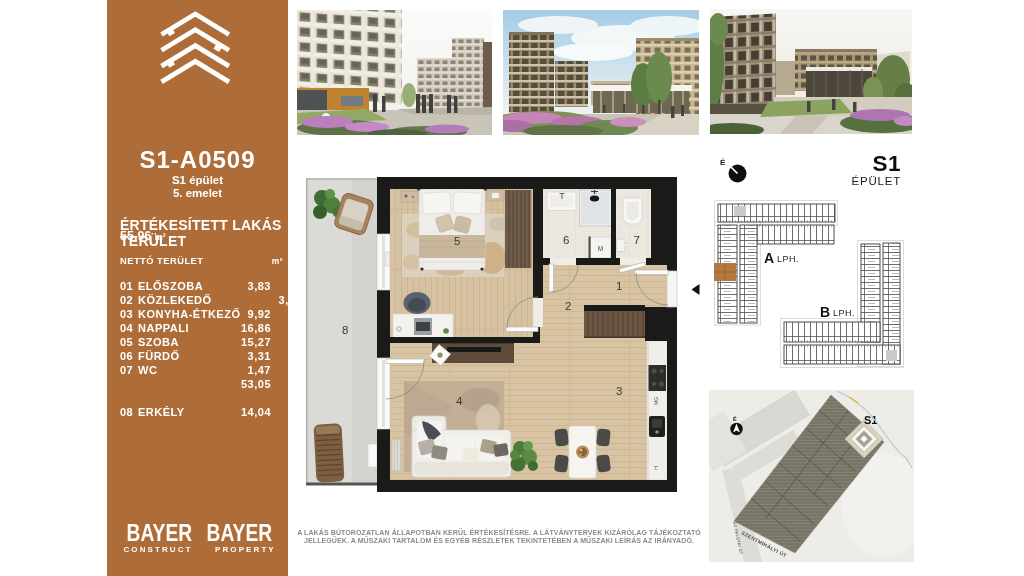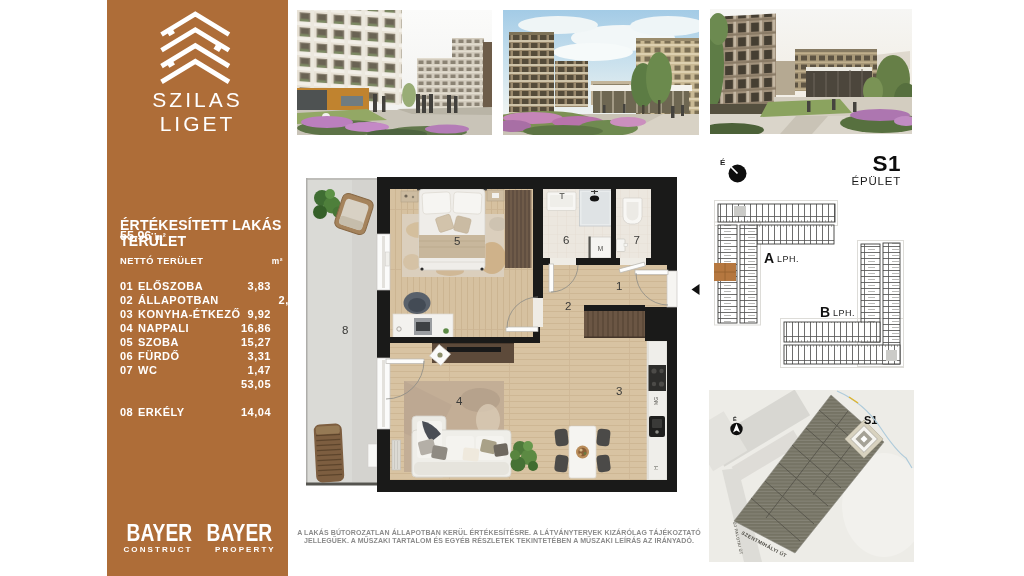--- a/index.html
+++ b/index.html
@@ -27,39 +27,40 @@
     <path d="M21.5 58.1 L55.3 37.6 L89 58.1"></path>
     <path d="M21.5 73.9 L55.3 53.4 L89 73.9"></path>
   </g>
   <g fill="#ffffff" stroke="none">
     <rect x="27.5" y="21.5" width="6.5" height="5.5" transform="rotate(-31 30.7 24.2)"></rect>
     <rect x="74.5" y="37.3" width="6.5" height="5.5" transform="rotate(31 77.7 40)"></rect>
     <rect x="27.5" y="53.1" width="6.5" height="5.5" transform="rotate(-31 30.7 55.8)"></rect>
   </g>
 </svg>
 
-<div class="sid sb-center" style="top:88px;font-size:21px;letter-spacing:3px;font-weight:normal;">SZILAS<br>LIGET</div>
-
-
+
+<div class="sid sb-center" style="top:146px;font-size:24px;font-weight:bold;letter-spacing:1px;">S1-A0509</div>
+
+<div class="sid sb-center" style="top:174px;font-size:11.5px;font-weight:bold;line-height:13px;">S1 épület<br>5. emelet</div>
 
 <div class="sid" style="top:217px;left:120px;width:164px;font-size:14px;font-weight:bold;letter-spacing:0.25px;">ÉRTÉKESÍTETT LAKÁS TERÜLET</div>
 
 <div class="sid" style="top:229px;left:120px;width:164px;font-size:12.5px;font-weight:bold;">55,96 <span style="font-size:9px;">m²</span></div>
 
 <div class="sid" style="top:256px;left:120px;width:164px;font-size:9.3px;font-weight:bold;letter-spacing:0.5px;">NETTÓ TERÜLET<span style="position:absolute;right:1px;font-size:8.4px;">m²</span></div>
 
 <div class="tbl-row" style="top:280px;">
       <span class="tbl-num">01</span>
       <span class="tbl-lab">ELŐSZOBA</span>
       <span class="tbl-val">3,83</span>
     </div>
 <div class="tbl-row" style="top:294px;padding-left:31px;">
       <span class="tbl-num">02</span>
-      <span class="tbl-lab">ÁLLAPOTBAN</span>
-      <span class="tbl-val">2,82</span>
+      <span class="tbl-lab">KÖZLEKEDŐ</span>
+      <span class="tbl-val">3,93</span>
     </div>
 <div class="tbl-row" style="top:308px;">
       <span class="tbl-num">03</span>
       <span class="tbl-lab">KONYHA-ÉTKEZŐ</span>
       <span class="tbl-val">9,92</span>
     </div>
 <div class="tbl-row" style="top:322px;">
       <span class="tbl-num">04</span>
       <span class="tbl-lab">NAPPALI</span>
       <span class="tbl-val">16,86</span>

